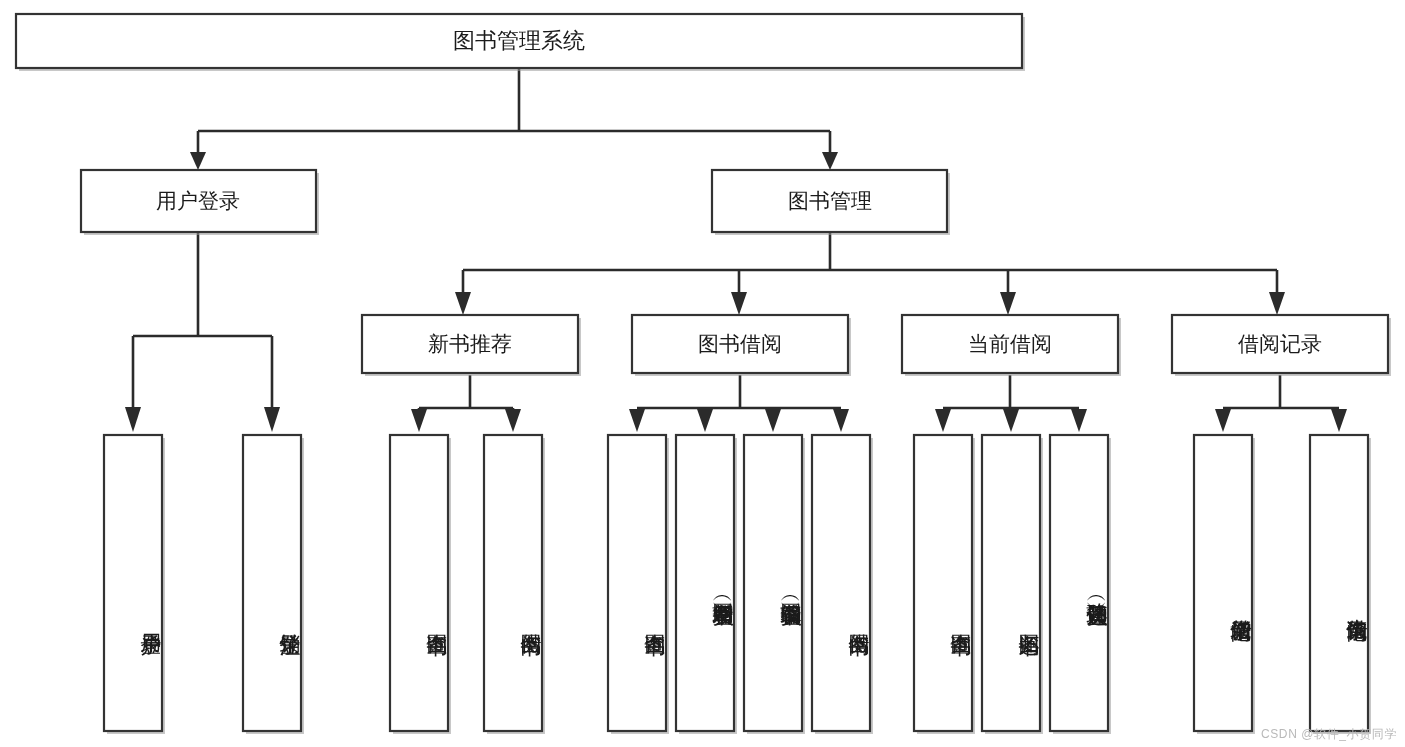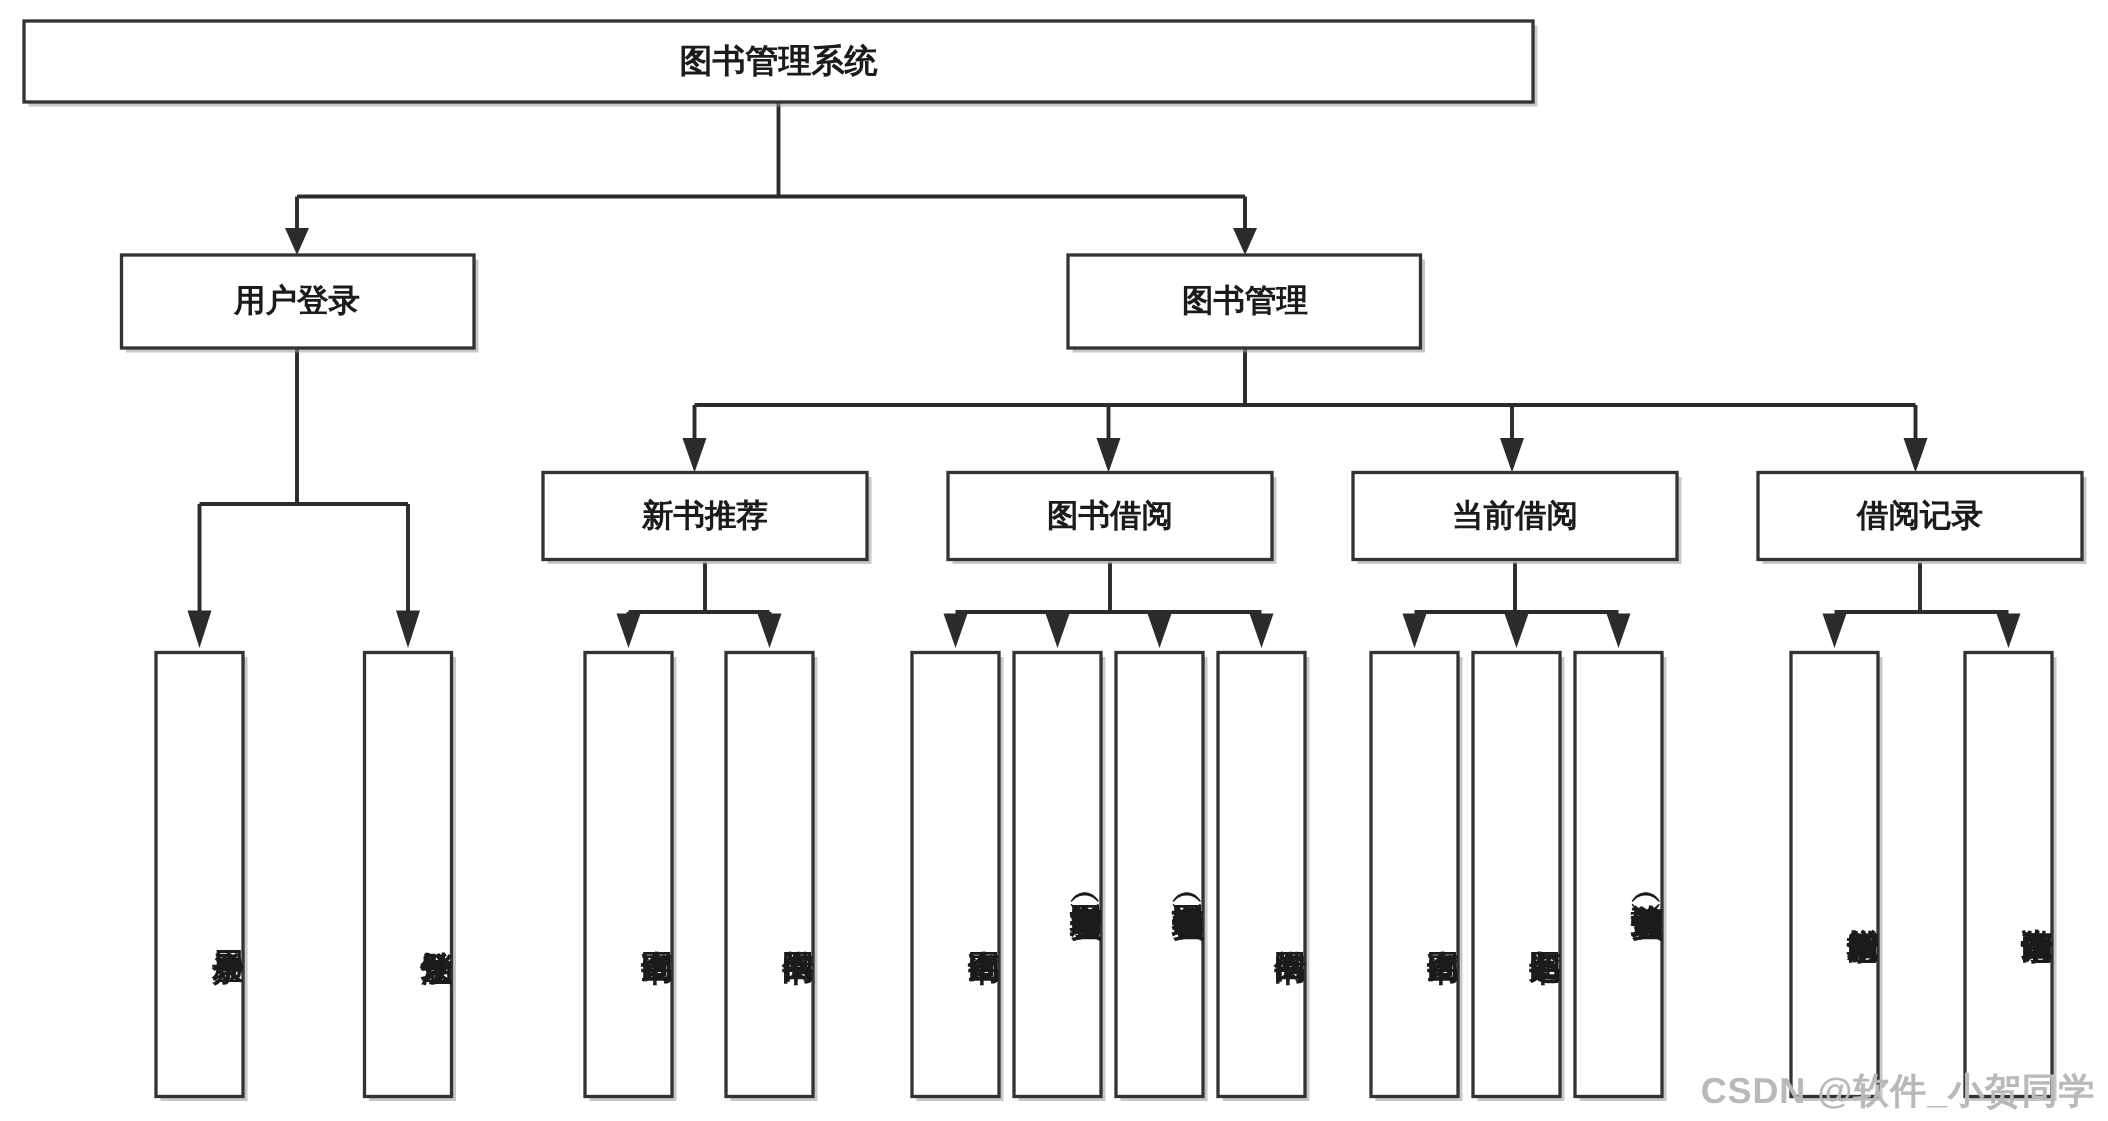--- a/index.html
+++ b/index.html
@@ -10,21 +10,20 @@
   }
   body {
     font-family: "Liberation Sans", "DejaVu Sans", sans-serif;
   }
   #diagram-root {
     position: relative;
     width: 1405px;
     height: 747px;
     background: #ffffff;
     overflow: hidden;
-    font-weight: bold;
   }
   svg.chart-svg {
     position: absolute;
     left: 0;
     top: 0;
     width: 1405px;
     height: 747px;
     display: block;
   }
   .node-box {
@@ -72,21 +71,21 @@
     justify-content: center;
     white-space: nowrap;
     letter-spacing: 0.5px;
     pointer-events: none;
   }
   .watermark {
     position: absolute;
     right: 8px;
     bottom: 4px;
     font-family: "Liberation Sans", "DejaVu Sans", sans-serif;
-    font-size: 24px;
+    font-size: 12px;
     color: #b9b9b9;
     letter-spacing: 0.6px;
     white-space: nowrap;
   }
 </style>
 </head>
 <body>
 
 <div id="diagram-root">
 

